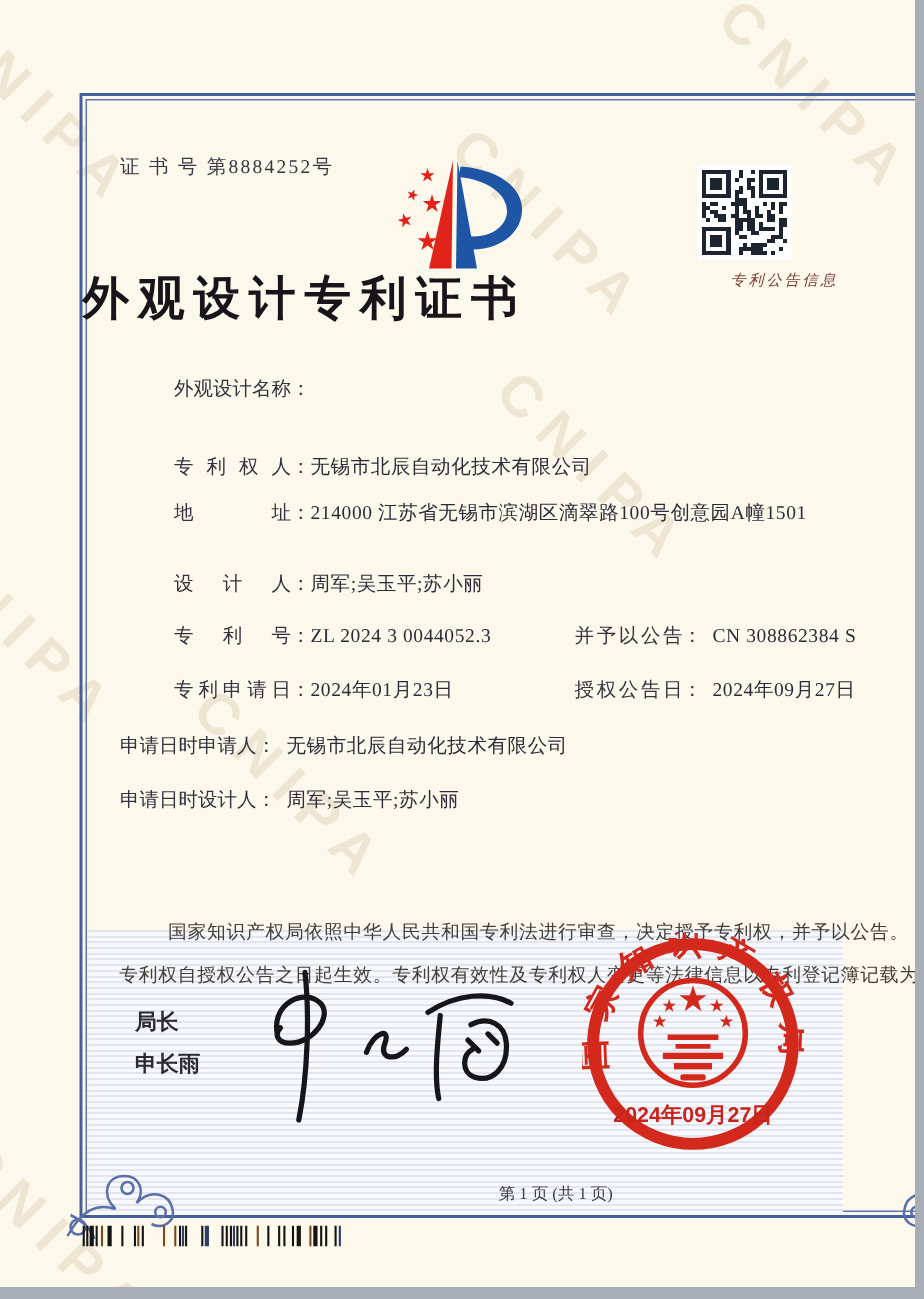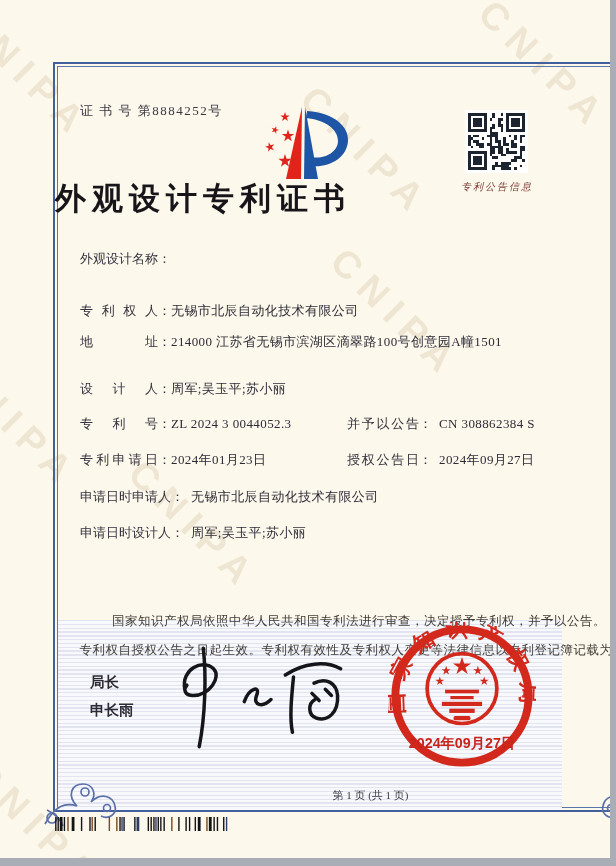--- a/index.html
+++ b/index.html
@@ -16,29 +16,29 @@
 
   .frame { position:absolute; left:53px; top:62px; width:612px; height:750px;
            border:2.5px solid #44609c; z-index:2; }
   .frame-inner { position:absolute; inset:2px; border:1px solid #5d74ad; pointer-events:none; }
 
   .cert-no { position:absolute; left:25px; top:38px; font-size:13px; letter-spacing:1.5px; color:#3a3742; }
 
   .logo { position:absolute; left:200px; top:39px; width:100px; height:80px; }
 
   .qr-box { position:absolute; left:410px; top:46px; width:63px; height:63px; background:#fff; padding:3px; }
-  .qr-label { position:absolute; left:380px; top:116px; width:124px; text-align:center;
+  .qr-label { position:absolute; left:380px; top:116px; width:124px; text-align:right;
               font-size:10px; font-style:italic; letter-spacing:2px; color:#7c3c34; }
 
   .title { position:absolute; left:0; right:0; top:114px; 
            font-size:31px; font-weight:bold; letter-spacing:6px; color:#17151a; }
 
   .row { position:absolute; left:25px; right:12px; display:flex; align-items:baseline;
          font-size:13px; color:#35323d; }
-  .row .lbl { display:inline-block; width:78px; text-align:justify; text-align-last:justify; }
+  .row .lbl { display:inline-block; width:78px; text-align:justify; text-align-last:justify;margin-left:36px; }
   .row .lbl-n { display:inline-block; }
   .row .colon { display:inline-block; }
   .row .val { display:inline-block; color:#2e2b36; letter-spacing:0.4px; }
   .row .gap { width:7px; display:inline-block; }
   .col-r { position:absolute; left:267px; top:0; display:flex; align-items:baseline; }
   .col-r .lbl { width:72px; }
 
   .statement { position:absolute; left:14px; right:14px; top:543px; text-align:center;
                font-size:12.5px; line-height:29px;
                letter-spacing:0.5px; color:#403c36; z-index:2; }

